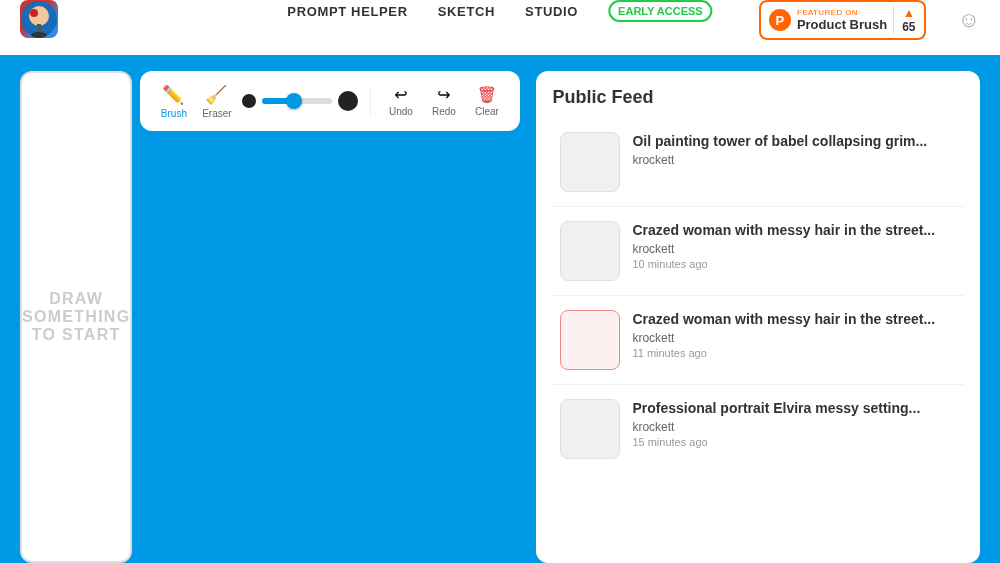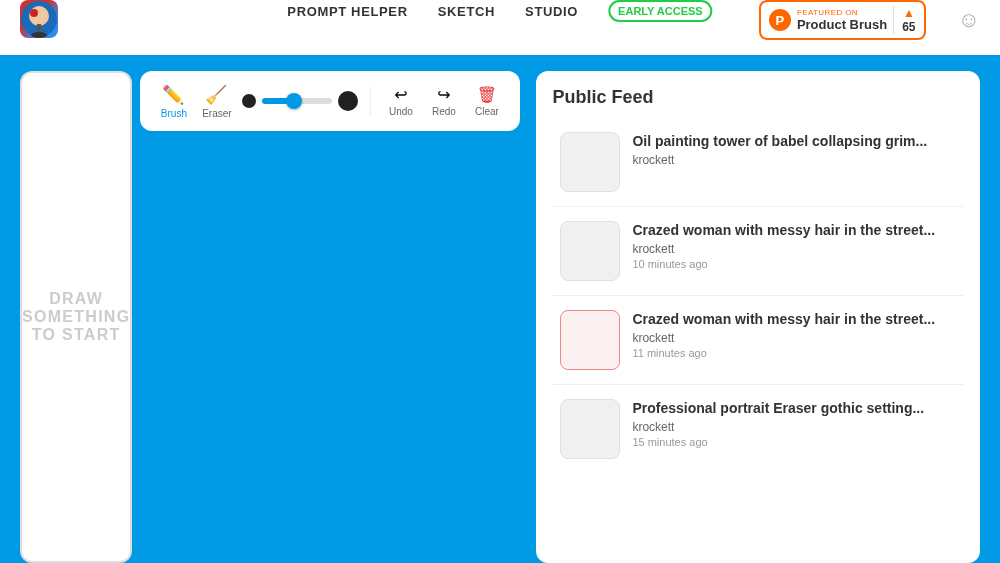--- a/index.html
+++ b/index.html
@@ -413,20 +413,20 @@
         <div class="feed-item-title">Crazed woman with messy hair in the street...</div>
         <div class="feed-username">krockett</div>
         <div class="feed-time">11 minutes ago</div>
       </div>
     </div>
     <div class="feed-divider"></div>
 
     <div class="feed-item">
       <div class="feed-thumb"></div>
       <div class="feed-info">
-        <div class="feed-item-title">Professional portrait Eraser gothic setting...</div>
+        <div class="feed-item-title">Professional portrait Elvira messy setting...</div>
         <div class="feed-username">krockett</div>
         <div class="feed-time">15 minutes ago</div>
       </div>
     </div>
   </div>
 
 </div>
 
 </body></html>

